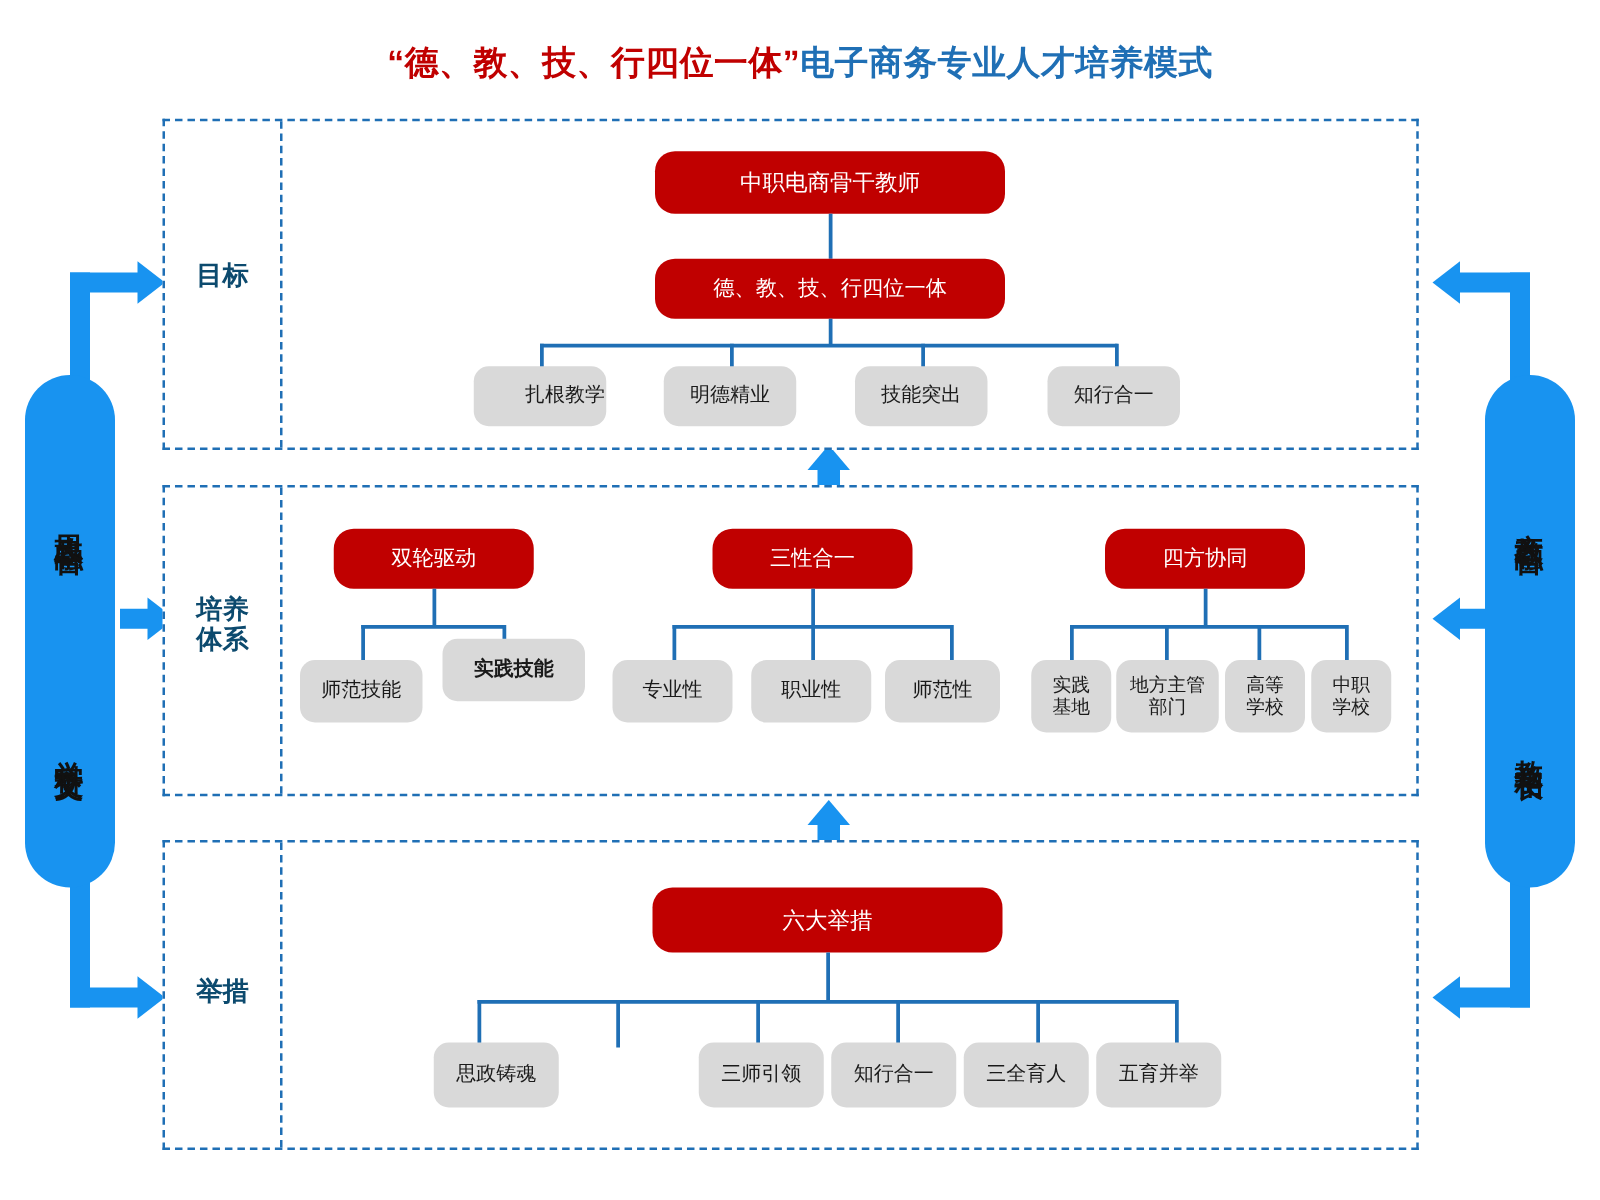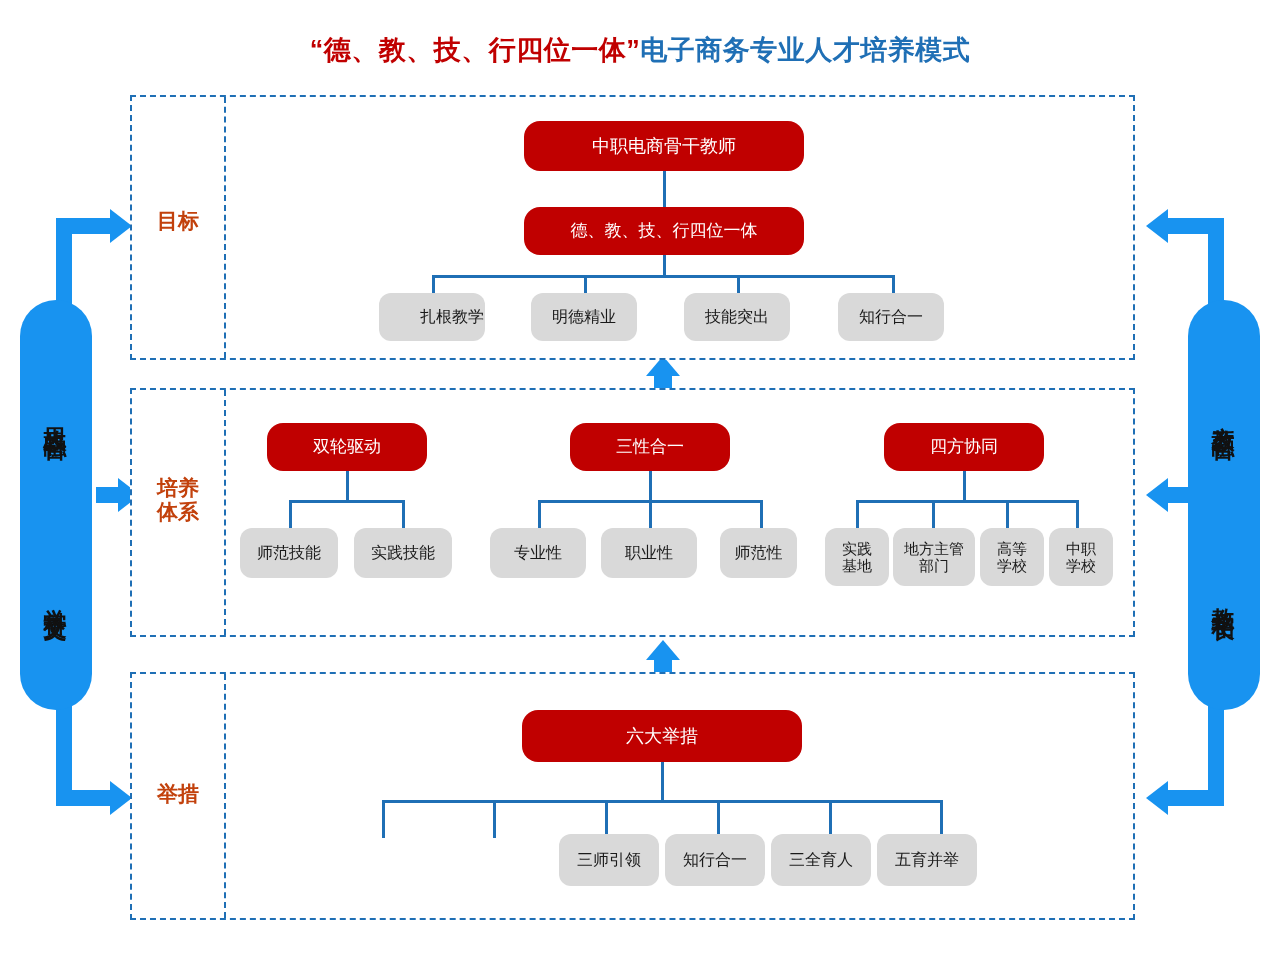--- a/index.html
+++ b/index.html
@@ -26,21 +26,21 @@
     border:2.5px dashed #1F6FB5;
     background:#ffffff;
   }
   .panel-divider {
     position:absolute; top:0; bottom:0;
     border-left:2.5px dashed #1F6FB5;
   }
   .panel-label {
     position:absolute; left:0; width:92px;
     text-align:center;
-    font-size:21px; font-weight:bold; color:#c2410c;
+    font-size:21px; font-weight:bold; color:#0c4a6e;
     line-height:1.15;
   }
 
   
   .node {
     position:absolute;
     display:flex; align-items:center; justify-content:center;
     text-align:center; line-height:1.15;
     border-radius:14px;
   }
@@ -175,31 +175,31 @@
       <div>培养</div>
       <div>体系</div>
     </div>
 
     <div class="node red" style="left:135px; top:33px; width:160px; height:48px;">双轮驱动</div>
     <div class="ln v" style="left:214px; top:81px; height:31px;"></div>
     <div class="ln h" style="left:157px; top:110px; width:115px;"></div>
     <div class="ln v" style="left:157px; top:110px; height:30px;"></div>
     <div class="ln v" style="left:270px; top:110px; height:30px;"></div>
     <div class="node gray" style="left:108px; top:138px; width:98px; height:50px;">师范技能</div>
-    <div class="node gray" style="left:222px; top:138px; width:98px; height:50px;">实践技能</div>
+    <div class="node gray" style="left:222px; top:121px; width:114px; height:50px;font-weight:bold;">实践技能</div>
 
     <div class="node red" style="left:438px; top:33px; width:160px; height:48px;">三性合一</div>
     <div class="ln v" style="left:517px; top:81px; height:31px;"></div>
     <div class="ln h" style="left:406px; top:110px; width:224px;"></div>
     <div class="ln v" style="left:406px; top:110px; height:30px;"></div>
     <div class="ln v" style="left:517px; top:110px; height:30px;"></div>
     <div class="ln v" style="left:628px; top:110px; height:30px;"></div>
     <div class="node gray" style="left:358px; top:138px; width:96px; height:50px;">专业性</div>
     <div class="node gray" style="left:469px; top:138px; width:96px; height:50px;">职业性</div>
-    <div class="node gray" style="left:588px; top:138px; width:77px; height:50px;">师范性</div>
+    <div class="node gray" style="left:576px; top:138px; width:92px; height:50px;">师范性</div>
 
     <div class="node red" style="left:752px; top:33px; width:160px; height:48px;">四方协同</div>
     <div class="ln v" style="left:831px; top:81px; height:31px;"></div>
     <div class="ln h" style="left:724px; top:110px; width:222px;"></div>
     <div class="ln v" style="left:724px; top:110px; height:30px;"></div>
     <div class="ln v" style="left:800px; top:110px; height:30px;"></div>
     <div class="ln v" style="left:874px; top:110px; height:30px;"></div>
     <div class="ln v" style="left:944px; top:110px; height:30px;"></div>
     <div class="node gray small" style="left:693px; top:138px; width:64px; height:58px; white-space:pre-line;"><span>实践
 基地</span></div>
@@ -218,19 +218,20 @@
     <div class="node red big" style="left:390px; top:36px; width:280px; height:52px;">六大举措</div>
     <div class="ln v" style="left:529px; top:88px; height:40px;"></div>
     <div class="ln h" style="left:250px; top:126px; width:560px;"></div>
     <div class="ln v" style="left:250px; top:126px; height:38px;"></div>
     <div class="ln v" style="left:361px; top:126px; height:38px;"></div>
     <div class="ln v" style="left:473px; top:126px; height:38px;"></div>
     <div class="ln v" style="left:585px; top:126px; height:38px;"></div>
     <div class="ln v" style="left:697px; top:126px; height:38px;"></div>
     <div class="ln v" style="left:808px; top:126px; height:38px;"></div>
 
+    <div class="node gray" style="left:215px; top:160px; width:100px; height:52px;">思政铸魂</div>
     <div class="node gray" style="left:427px; top:160px; width:100px; height:52px;">三师引领</div>
     <div class="node gray" style="left:533px; top:160px; width:100px; height:52px;">知行合一</div>
     <div class="node gray" style="left:639px; top:160px; width:100px; height:52px;">三全育人</div>
     <div class="node gray" style="left:745px; top:160px; width:100px; height:52px;text-align:right;">五育并举</div>
   </div>
 
 </div>
 
 </body></html>

